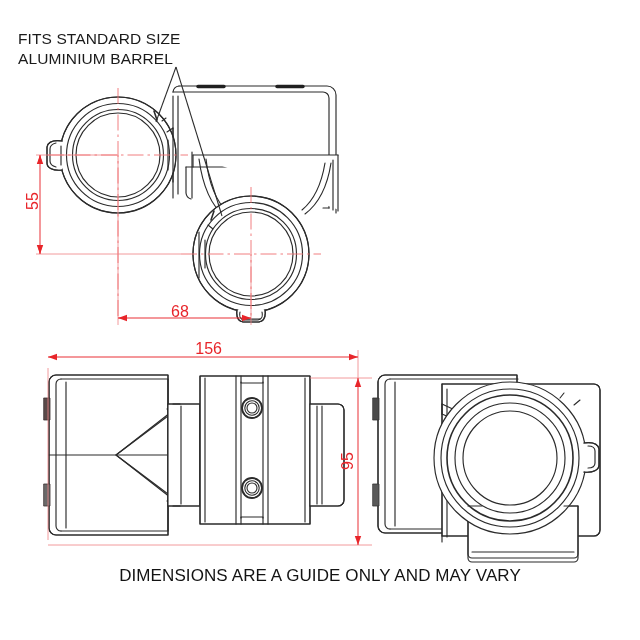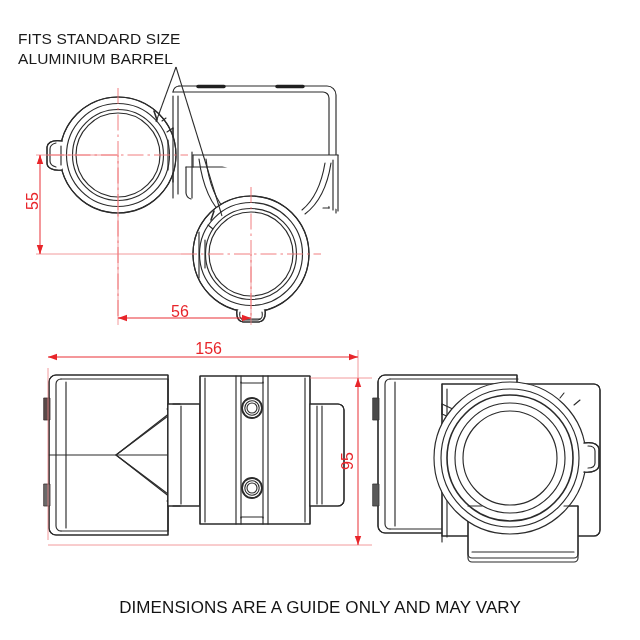--- a/index.html
+++ b/index.html
@@ -28,21 +28,21 @@
     font-size: 15.5px;
     letter-spacing: 0.1px;
     color: #1a1a1a;
     white-space: nowrap;
   }
   #note-line-1 { left: 18px; top: 30px; }
   #note-line-2 { left: 18px; top: 50px; }
   #footer-note {
     position: absolute;
     left: 0;
-    top: 598px;
+    top: 566px;
     width: 640px;
     text-align: center;
     font-size: 17px;
     color: #131313;
     letter-spacing: 0.1px;
   }
   .dim-text {
     position: absolute;
     font-family: "Liberation Sans", sans-serif;
     color: #e8252a;
@@ -315,21 +315,21 @@
         <line x1="176" y1="67" x2="156" y2="122"></line>
         <line x1="176" y1="67" x2="222" y2="216"></line>
       </g>
     </svg>
 
   <div class="note-text" id="note-line-2">ALUMINIUM BARREL</div>
   <div class="note-text" id="note-line-1">FITS STANDARD SIZE</div>
 
   <div class="dim-text dim-vert" id="dim-55">55</div>
 
-  <div class="dim-text" id="dim-76">56</div>
+  <div class="dim-text" id="dim-76">68</div>
 
   <div class="dim-text" id="dim-156">156</div>
 
   <div class="dim-text dim-vert" id="dim-95">95</div>
 
   <div class="note-text" id="footer-note">DIMENSIONS ARE A GUIDE ONLY AND MAY VARY</div>
 
 </div>
 
 </body></html>

